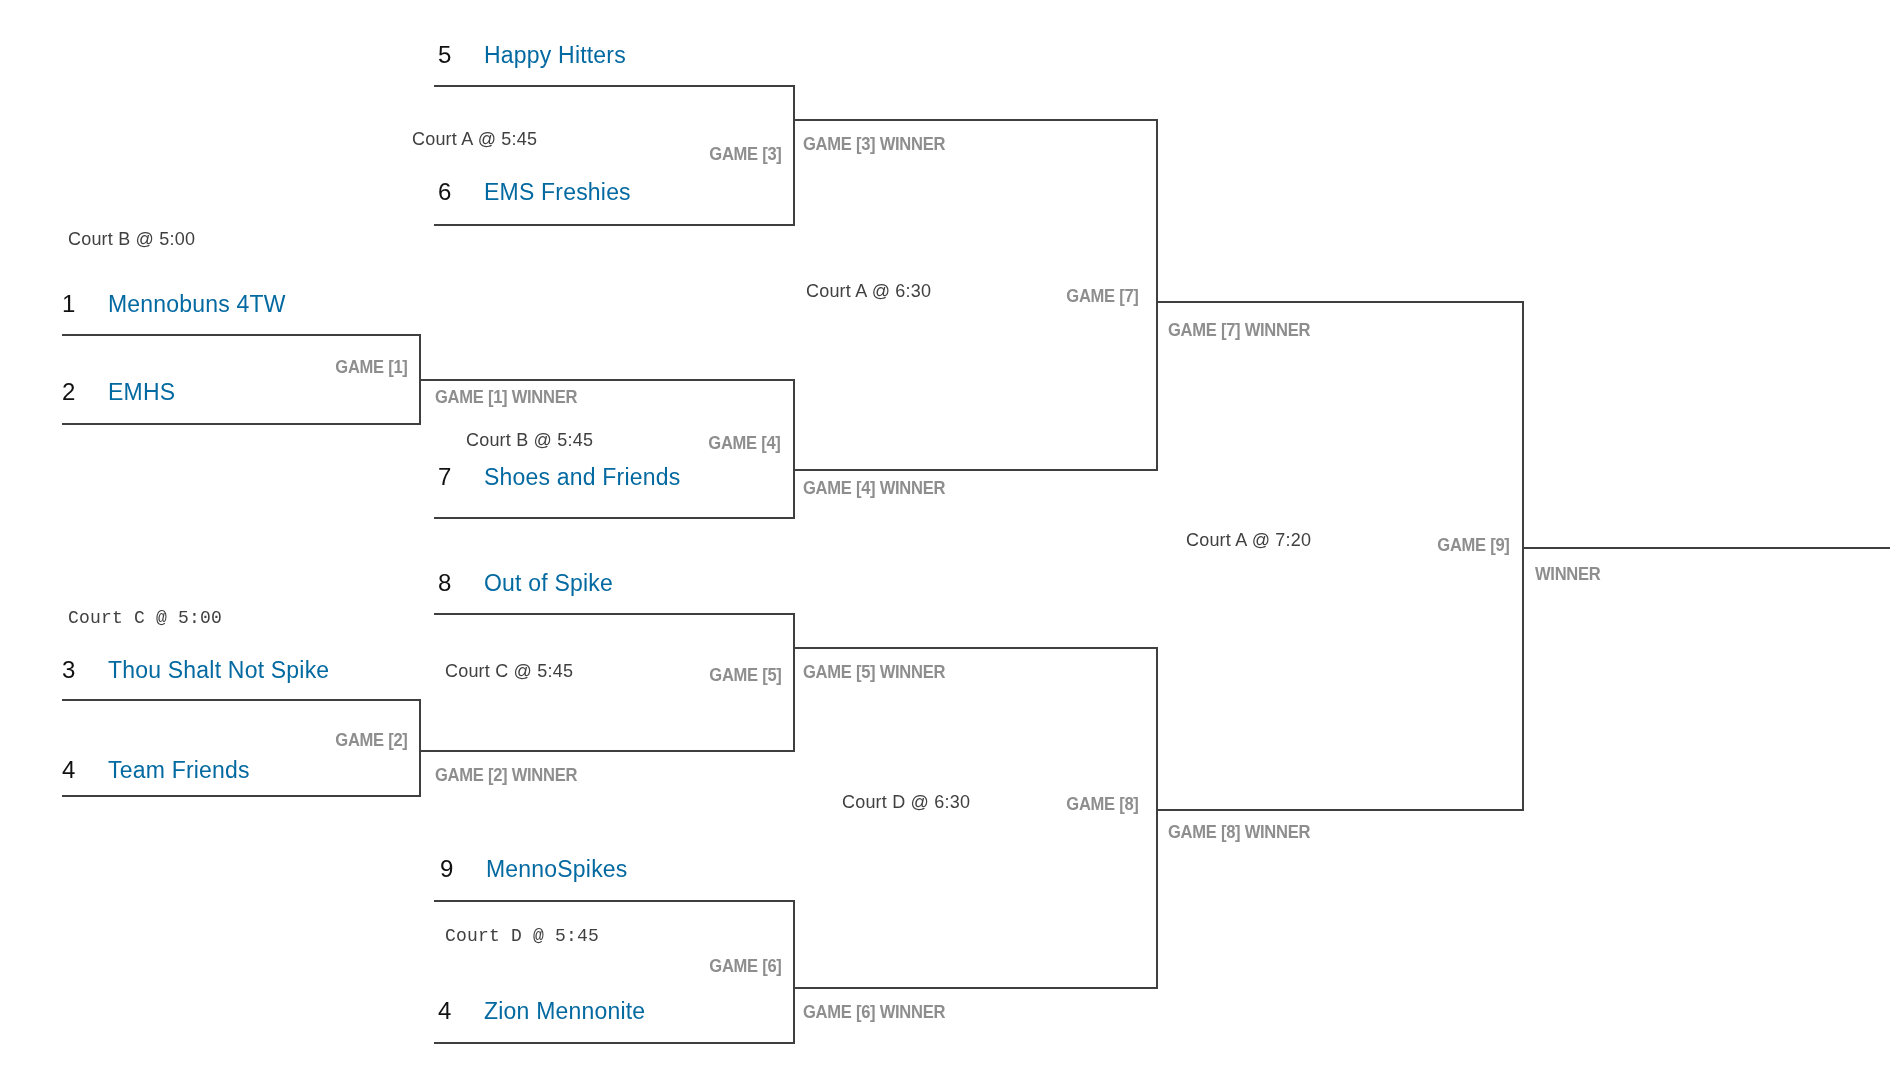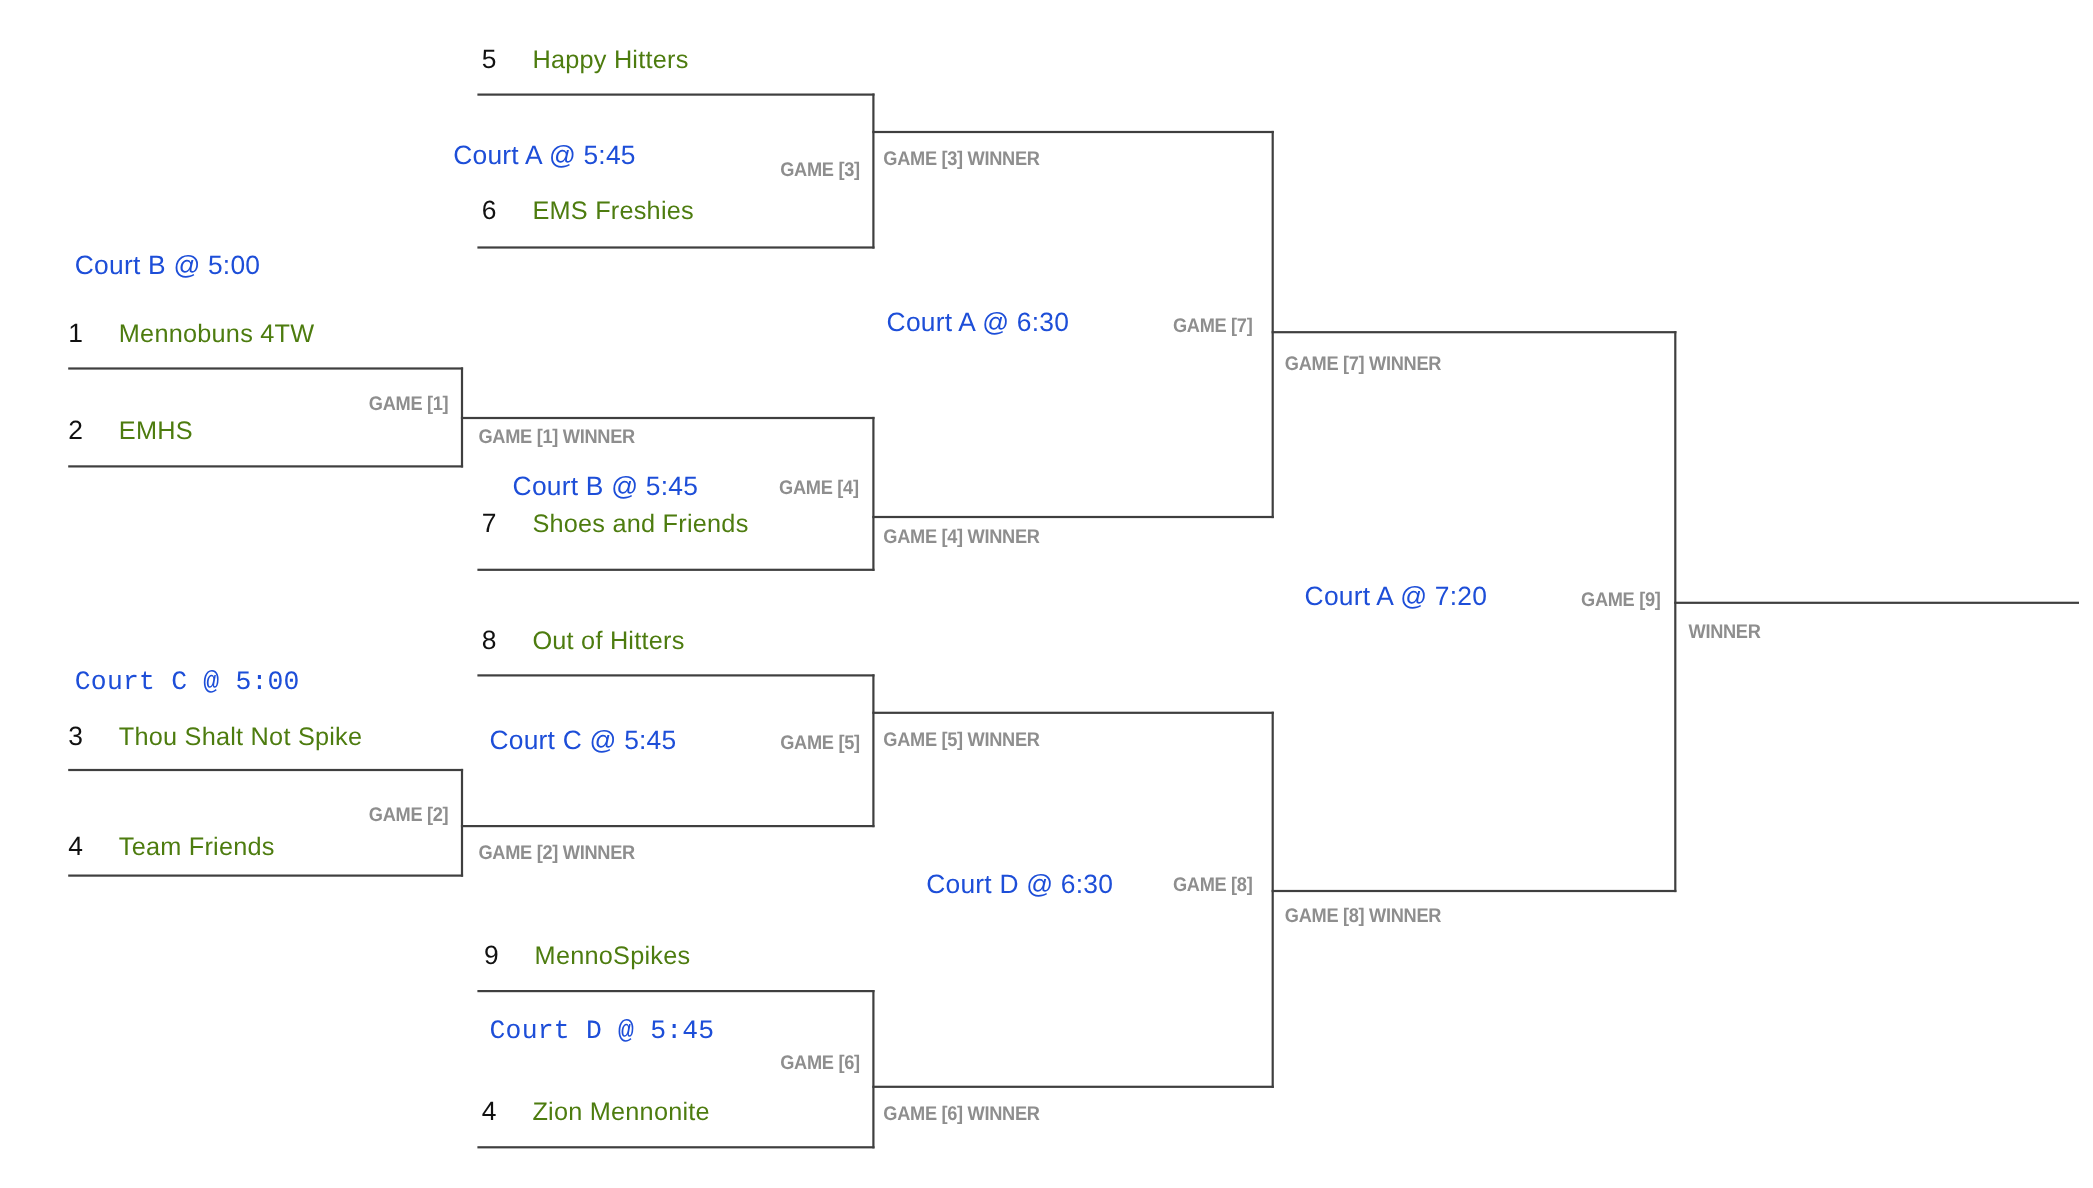--- a/index.html
+++ b/index.html
@@ -5,22 +5,22 @@
   html,body { margin:0; padding:0; background:#ffffff; }
   .bracket {
     position:relative; width:1903px; height:1080px; background:#ffffff;
     font-family:"Liberation Sans", sans-serif; overflow:hidden;
   }
   .hline, .vline { position:absolute; background:#3f3f3f; }
   .hline { height:2px; }
   .vline { width:2px; }
   .team { position:absolute; display:flex; align-items:baseline; line-height:1; white-space:nowrap; }
   .team .seed { display:inline-block; width:46px; font-size:24px; color:#111111; }
-  .team .tname { font-size:23px; color:#4d7c0f; letter-spacing:0.2px; }
-  .court { position:absolute; font-size:24px; color:#1d4ed8; line-height:1; white-space:nowrap; letter-spacing:0.2px; }
+  .team .tname { font-size:23px; color:#0369a1; letter-spacing:0.2px; }
+  .court { position:absolute; font-size:18px; color:#404040; line-height:1; white-space:nowrap; letter-spacing:0.2px; }
   .glabel {
     position:absolute; font-weight:700; font-size:18px; color:#8e8e8e;
     line-height:1; white-space:nowrap; letter-spacing:-0.3px;
     transform:scaleX(0.92); transform-origin:left center;
   }
   .glabel.r { transform-origin:right center; }
 </style>
 </head>
 <body>
 
@@ -86,21 +86,21 @@
   <div class="team" style="left:438px; top:180px;">
     <span class="seed">6</span>
     <span class="tname">EMS Freshies</span>
   </div>
   <div class="team" style="left:438px; top:465px;">
     <span class="seed">7</span>
     <span class="tname">Shoes and Friends</span>
   </div>
   <div class="team" style="left:438px; top:571px;">
     <span class="seed">8</span>
-    <span class="tname">Out of Hitters</span>
+    <span class="tname">Out of Spike</span>
   </div>
   <div class="team" style="left:440px; top:857px;">
     <span class="seed">9</span>
     <span class="tname">MennoSpikes</span>
   </div>
   <div class="team" style="left:438px; top:999px;">
     <span class="seed">4</span>
     <span class="tname">Zion Mennonite</span>
   </div>
 

